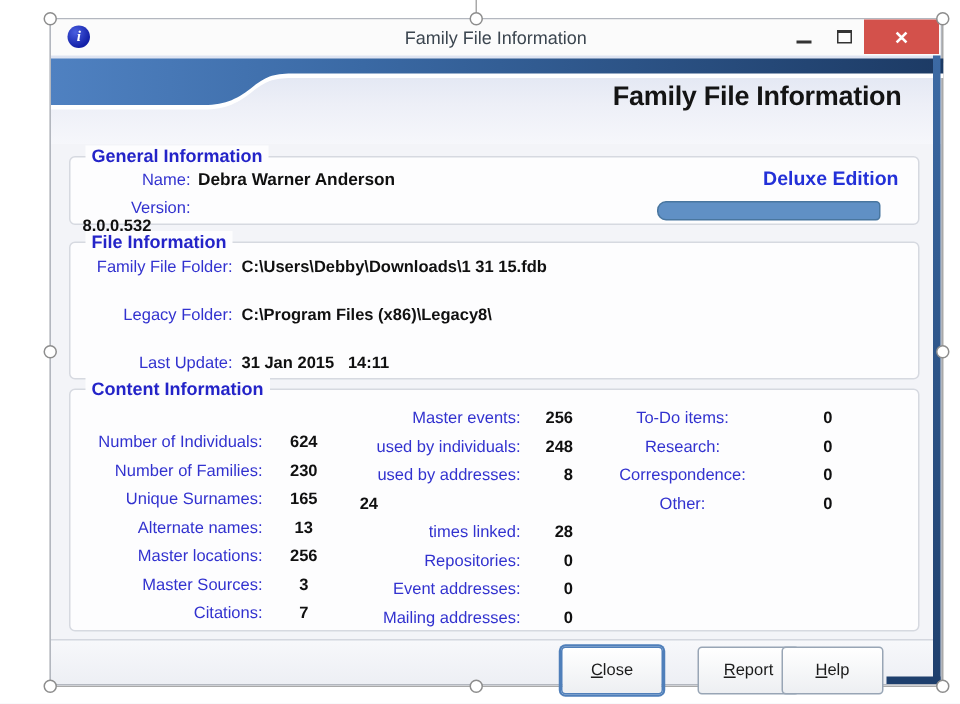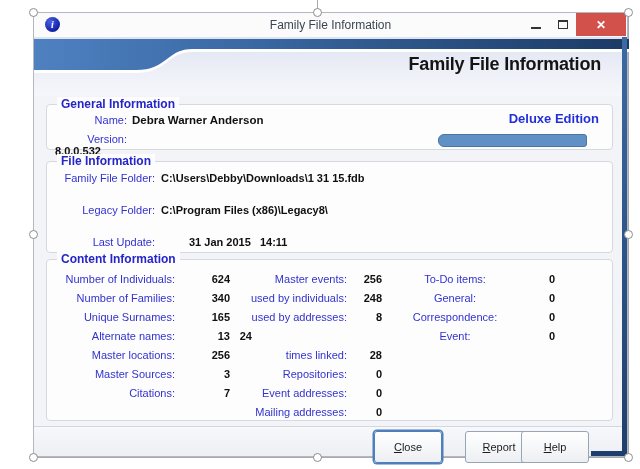--- a/index.html
+++ b/index.html
@@ -86,31 +86,31 @@
   .gen-lbl-bd { display:inline-block; width:62px; text-align:right; margin-right:5px; }
   .edition { position:absolute; right:13px; top:6px;
     color:#2330d8; font-size:13px; font-weight:bold; }
   .progressbar { position:absolute; right:25px; top:29px; width:149px; height:13px;
     background:#6090c5; border:1px solid #49769f;
     border-radius:6px 3px 3px 6px; }
 
   
   .file-row { position:absolute; left:8px; display:flex; align-items:baseline; }
   .file-lbl { display:inline-block; width:100px; text-align:right; margin-right:6px; }
-  .file-row1 { top:10px; } .file-row2 { top:42px; } .file-row3 { top:74px;gap:28px; }
+  .file-row1 { top:10px; } .file-row2 { top:42px; } .file-row3 { top:74px; }
 
   
   .ccol { position:absolute; top:13px; }
-  .ccol-1 { left:8px; }
+  .ccol-1 { left:8px;margin-top:16px; }
   .ccol-2 { left:170px; }
   .ccol-3 { left:333px; }
   .crow { display:flex; height:19px; align-items:baseline; }
   .clbl { display:inline-block; text-align:right; }
   .cval { display:inline-block; text-align:right; }
-  .ccol-1 .clbl { width:120px; } .ccol-1 .cval { width:55px; }
+  .ccol-1 .clbl { width:120px; } .ccol-1 .cval { width:55px;text-align:center; }
   .ccol-2 .clbl { width:130px; } .ccol-2 .cval { width:35px; }
   .ccol-3 .clbl { width:150px;text-align:center; } .ccol-3 .cval { width:25px; }
 
   
   .footer { position:absolute; left:0; right:5px; bottom:0; top:413px;
     background:linear-gradient(180deg,#f7f8fb,#edeff4);
     border-top:1px solid #d4d7df; }
   .btn { position:absolute; top:4px; height:32px; width:68px;
     background:linear-gradient(180deg,#ffffff,#edeff2);
     border:1px solid #98a5b5; border-radius:3px;
@@ -203,21 +203,21 @@
     <div class="groupbox gb-content">
       <div class="gb-legend">Content Information</div>
 
       <div class="ccol ccol-1">
         <div class="crow">
             <span class="lbl clbl">Number of Individuals:</span>
             <span class="val cval">624</span>
           </div>
         <div class="crow">
             <span class="lbl clbl">Number of Families:</span>
-            <span class="val cval">340</span>
+            <span class="val cval">230</span>
           </div>
         <div class="crow">
             <span class="lbl clbl">Unique Surnames:</span>
             <span class="val cval">165</span>
           </div>
         <div class="crow">
             <span class="lbl clbl">Alternate names:</span>
             <span class="val cval">13</span>
           </div>
         <div class="crow">
@@ -267,29 +267,29 @@
             <span class="val cval">0</span>
           </div>
       </div>
 
       <div class="ccol ccol-3">
         <div class="crow">
             <span class="lbl clbl">To-Do items:</span>
             <span class="val cval">0</span>
           </div>
         <div class="crow">
-            <span class="lbl clbl">General:</span>
+            <span class="lbl clbl">Research:</span>
             <span class="val cval">0</span>
           </div>
         <div class="crow">
             <span class="lbl clbl">Correspondence:</span>
             <span class="val cval">0</span>
           </div>
         <div class="crow">
-            <span class="lbl clbl">Event:</span>
+            <span class="lbl clbl">Other:</span>
             <span class="val cval">0</span>
           </div>
       </div>
     </div>
 
     <div class="footer">
       <button class="btn btn-close"><span class="mn">C</span><span>lose</span></button>
       <button class="btn btn-report"><span class="mn">R</span><span>eport</span></button>
       <button class="btn btn-help"><span class="mn">H</span><span>elp</span></button>
     </div>

